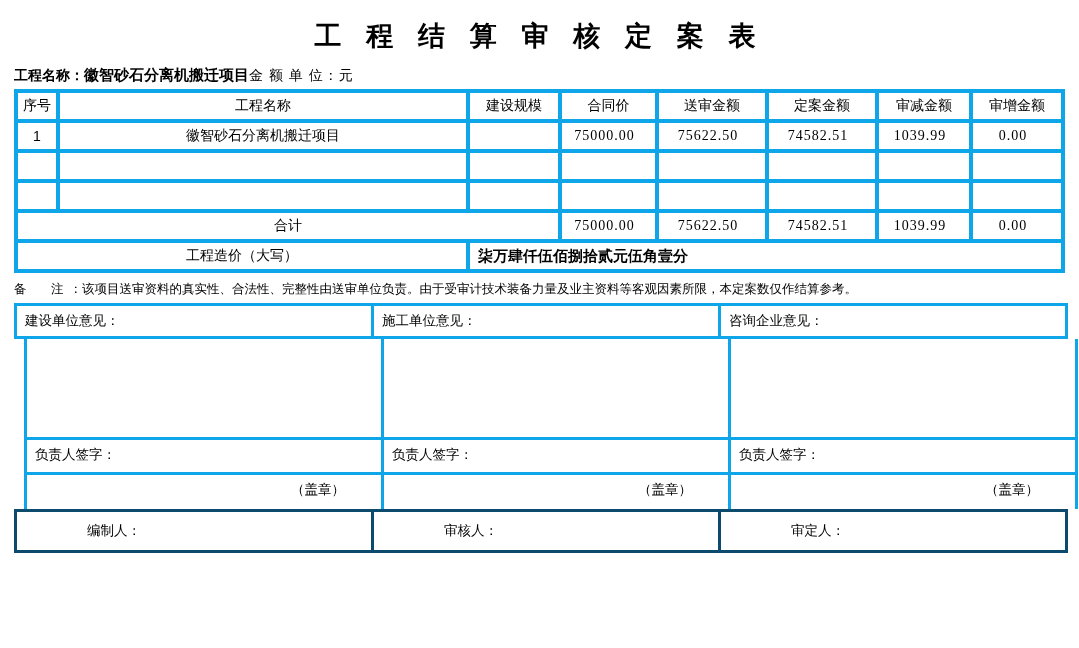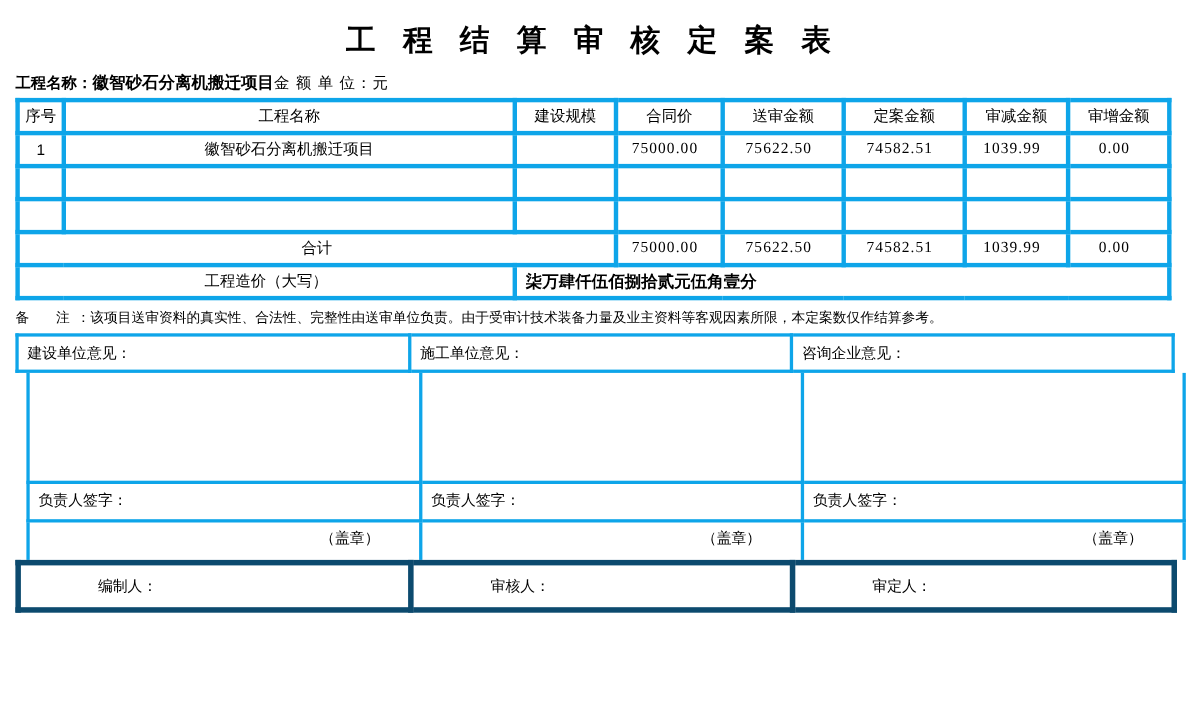--- a/index.html
+++ b/index.html
@@ -126,21 +126,21 @@
   .date-m { width: 52px; text-align: center; }
   .date-d { width: 40px; text-align: center; }
   table.footer {
     border-collapse: collapse;
     table-layout: fixed;
     width: 1051px;
     margin: 0 14px;
     font-size: 13.5px;
   }
   table.footer td {
-    border: 5px solid #0c4a6e;
+    border: 3px solid #0c4a6e;
     height: 30px;
     padding: 4px 8px;
     vertical-align: middle;
   }
   .foot-label { padding-left: 70px !important; }
 </style>
 </head>
 <body>
 
 <div class="page">

